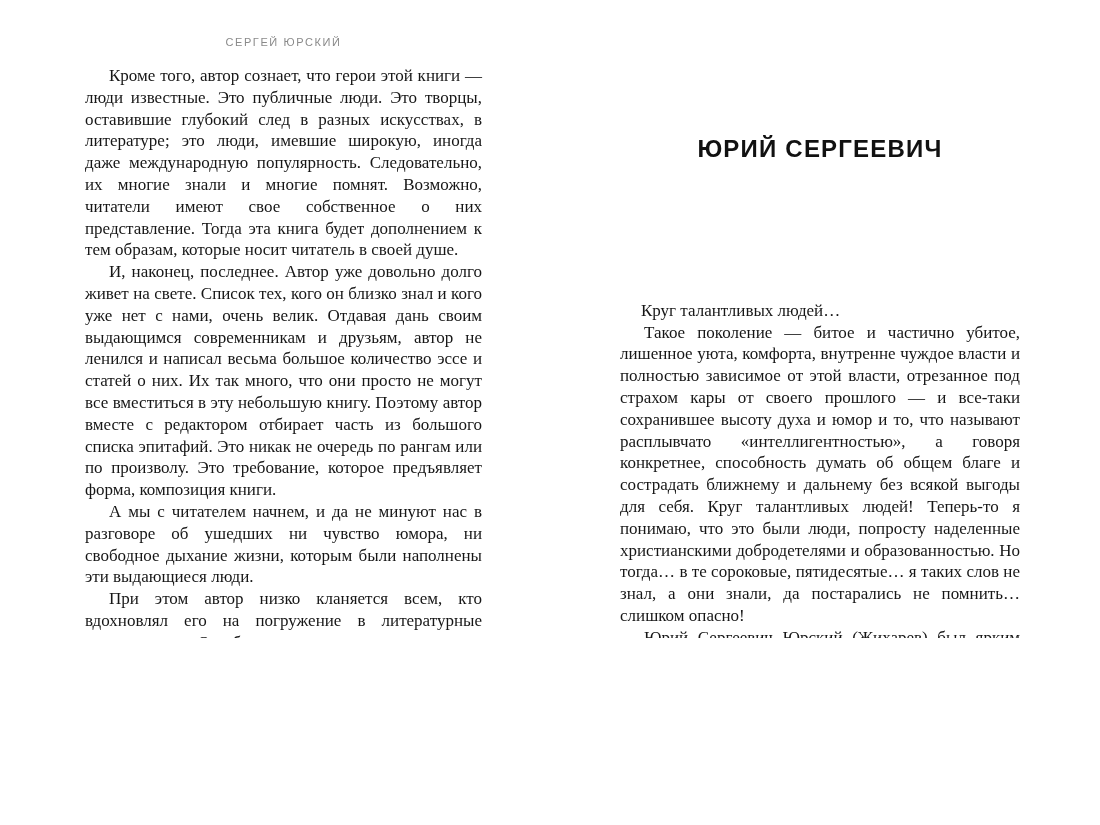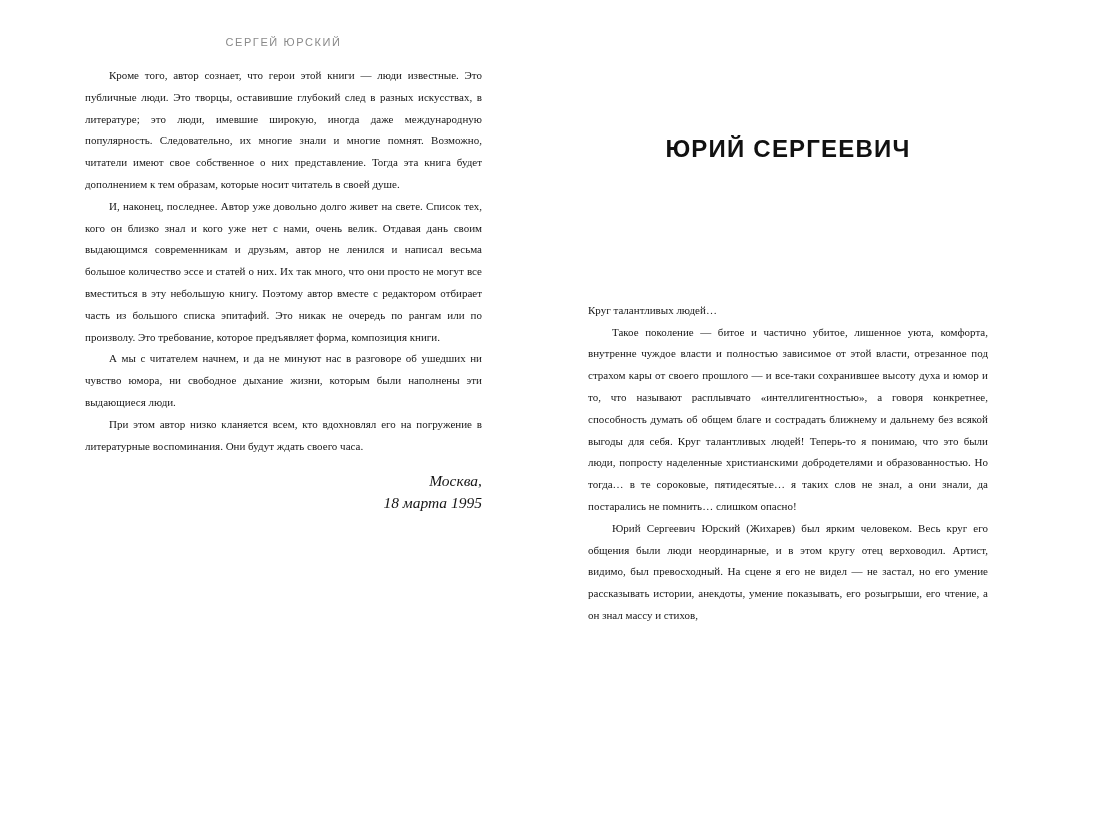--- a/index.html
+++ b/index.html
@@ -27,51 +27,52 @@
   .running-header {
     font-family: "Liberation Sans", sans-serif;
     font-size: 11px;
     letter-spacing: 1.6px;
     color: #8a8a8a;
     text-align: center;
     margin-bottom: 17px;
   }
   .body-text p {
     margin: 0;
-    font-size: 11px;
+    font-size: 17px;
     line-height: 21.8px;
     text-align: justify;
     text-indent: 24px;
   }
   .dateline {
     margin-top: 13px;
     font-style: italic;
     font-size: 15.5px;
     line-height: 21.8px;
     text-align: right;
   }
   
   .right-page {
     position: absolute;
-    left: 588px;
+    left: 620px;
     top: 135px;
     width: 400px;
   }
   .chapter-title {
     font-family: "Liberation Sans", sans-serif;
     font-weight: 700;
     font-size: 24px;
     letter-spacing: 1.2px;
     color: #111111;
     text-align: center;
     margin: 0 0 136px 0;
     line-height: 1.2;
   }
   .right-page .opening-line {
     text-indent: 0;
+    margin-left: 21px;
   }
   .page-number {
     position: absolute;
     left: 620px;
     top: 750px;
     width: 400px;
     text-align: center;
     font-weight: 700;
     font-size: 13.5px;
     color: #161616;

